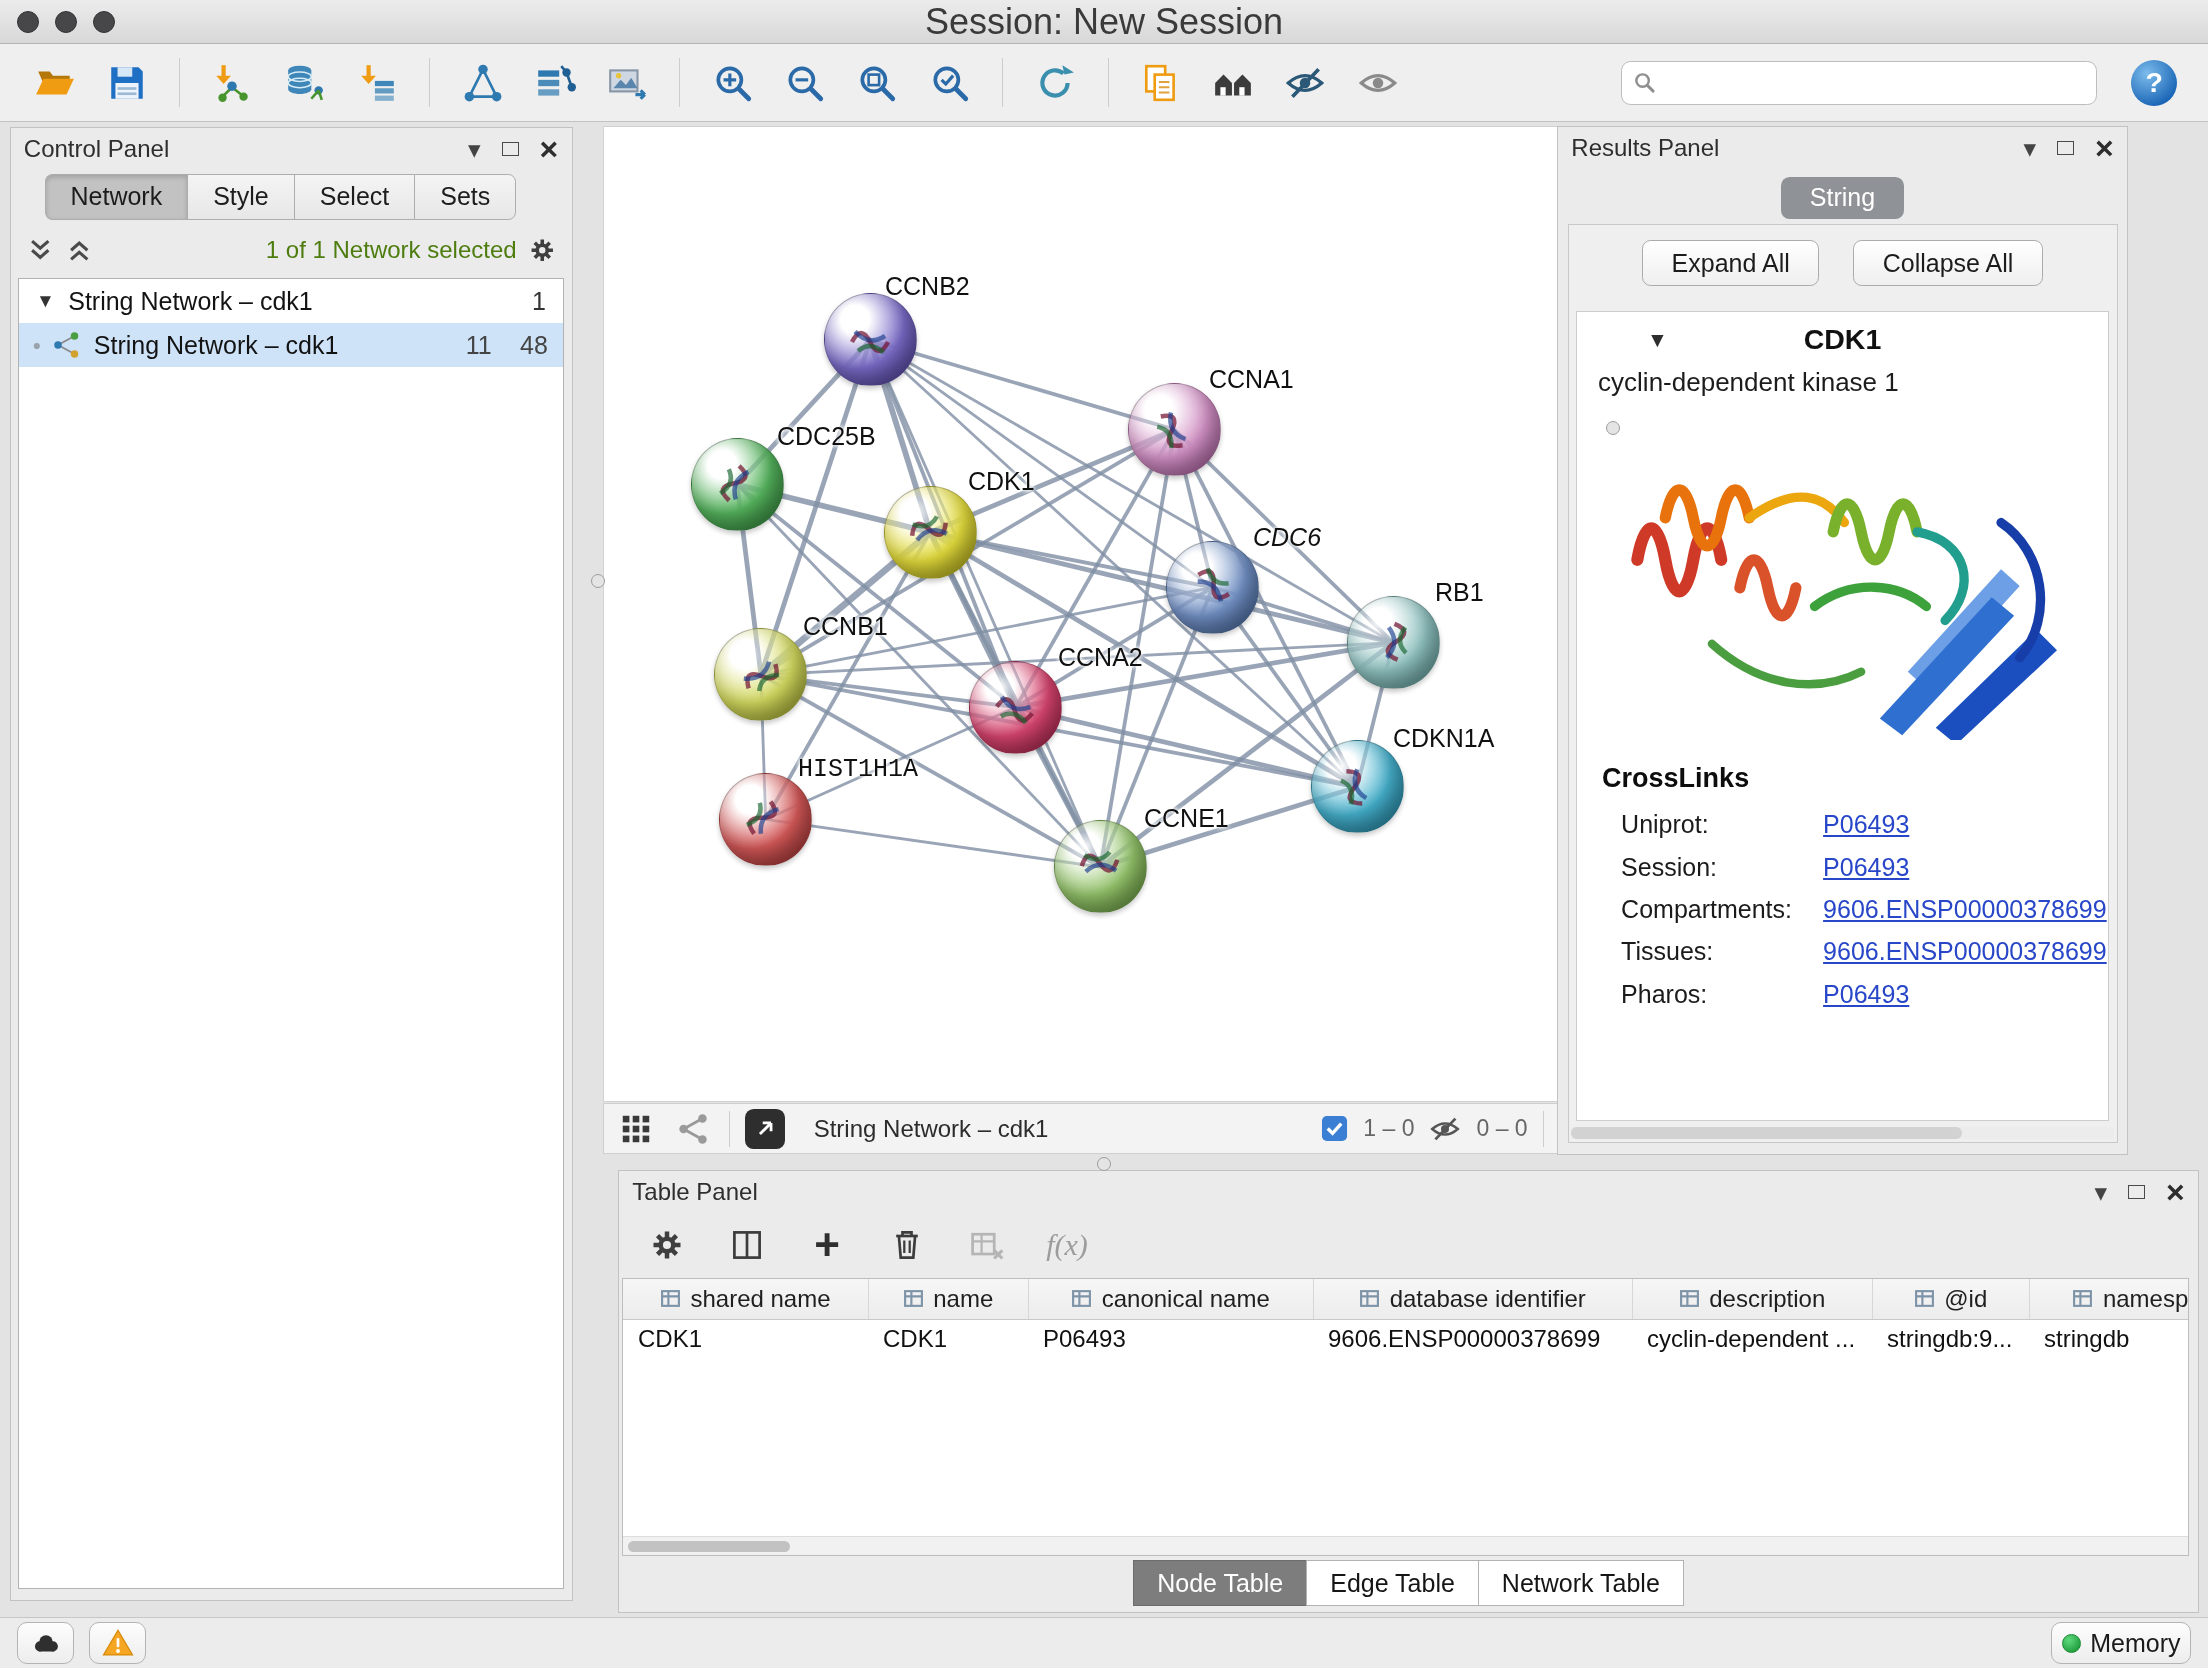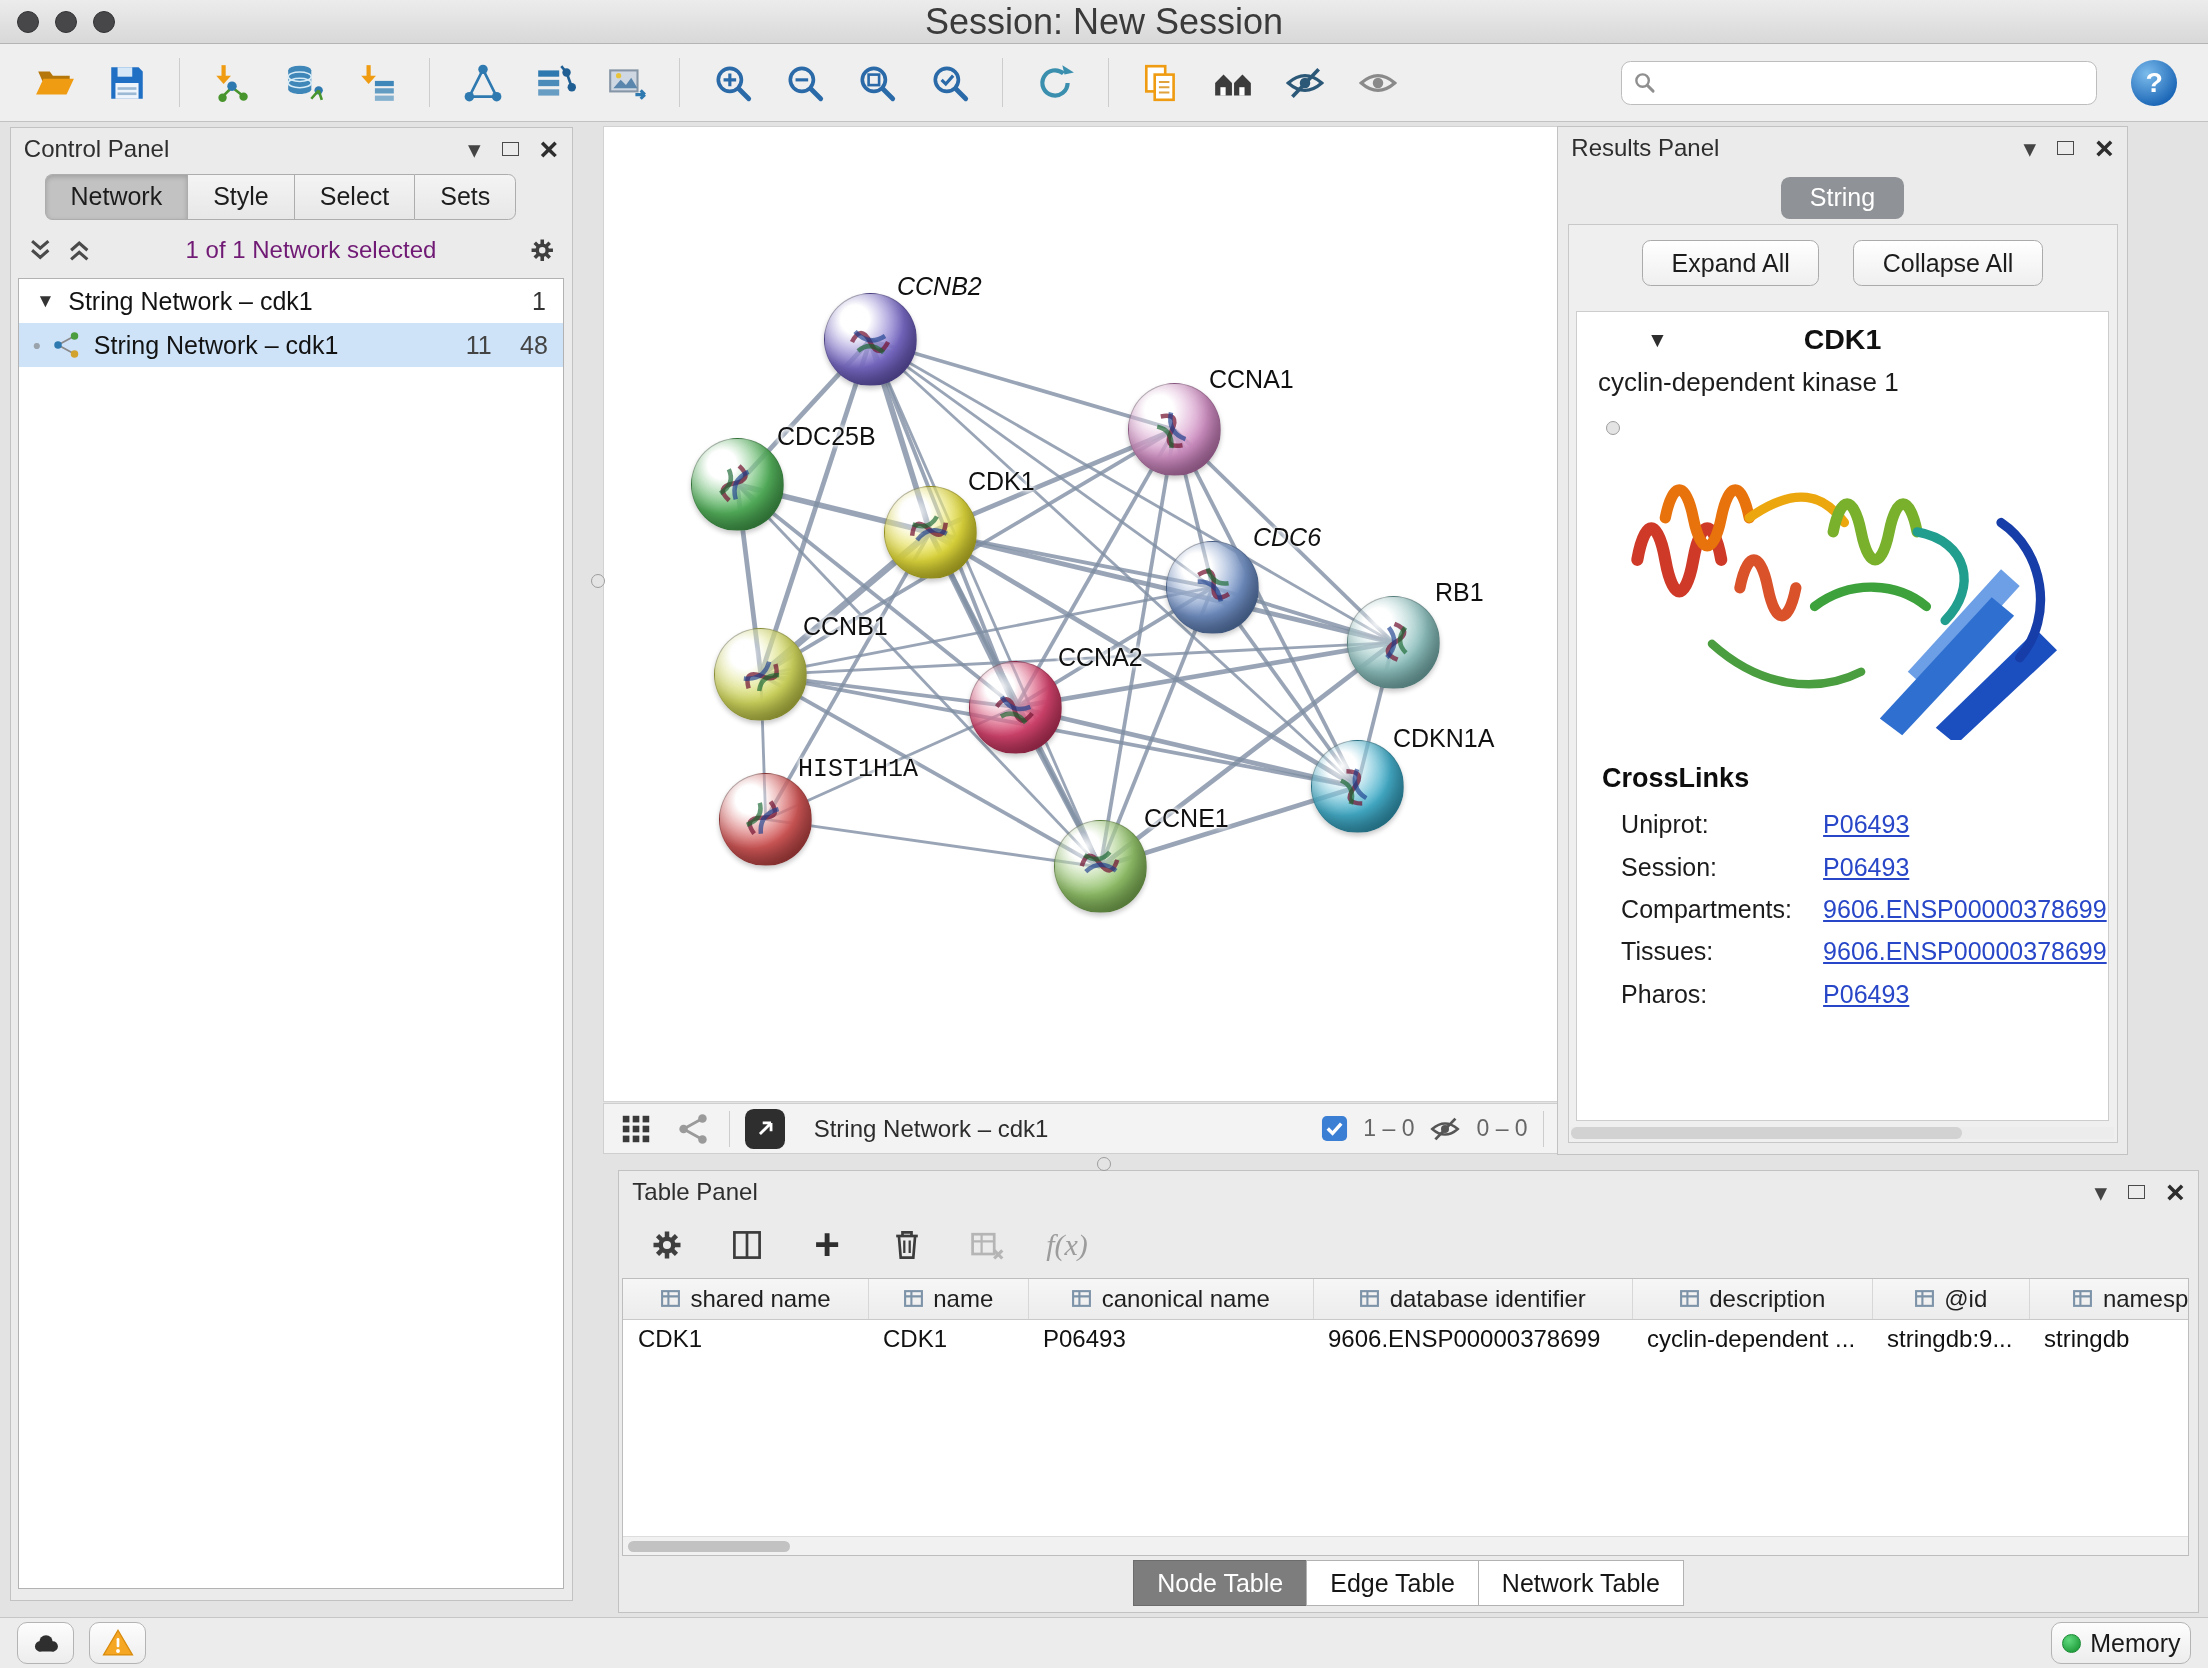--- a/index.html
+++ b/index.html
@@ -33,21 +33,21 @@
 
 
 .cp{left:9.5px;top:127px;width:563px;height:1474px}
 .cp-tabs{display:flex;margin:3.8px 0 0 34px}
 .cp-tab{padding:7.6px 25px;font-size:25px;color:#1c1c1c;background:linear-gradient(#f4f4f4,#e7e7e7);border:1px solid #adadad;border-right:none}
 .cp-tab:first-child{border-radius:7.6px 0 0 7.6px}
 .cp-tab:last-child{border-right:1px solid #adadad;border-radius:0 7.6px 7.6px 0}
 .cp-tab.sel{background:#c2c2c2;box-shadow:inset 0 1.9px 4.8px rgba(0,0,0,.18)}
 .cp-sub{height:49px;display:flex;align-items:center;padding:0 15px;gap:11.4px;margin-top:5.7px}
 .cp-sub svg{width:28.5px;height:28.5px}
-.cp-sub-text{flex:1;text-align:center;font-size:24px;color:#701a75}
+.cp-sub-text{flex:1;text-align:right;font-size:24px;color:#4d7c0f}
 .tree{position:absolute;left:7.6px;right:7.6px;top:150px;bottom:11.4px;background:#fff;border:1px solid #b2b2b2}
 .tree-row{height:44px;display:flex;align-items:center;font-size:25px;color:#131313}
 .tree-row .twisty{font-size:19px;color:#333;margin:0 13.3px 0 17px}
 .tree-row .rcount{margin-left:auto;margin-right:17px;color:#333}
 .tree-row.child{background:#cfe3f8}
 .tree-row.child .bullet{font-size:14.3px;color:#9aa2ab;margin:0 11.4px 0 13.3px}
 .tree-row.child svg{width:30px;height:30px;margin-right:11.4px}
 .tree-row.child .counts{margin-left:auto;margin-right:15px;color:#444;display:flex;gap:28.5px}
 
 
@@ -377,21 +377,21 @@
       <line x1="640" y1="484" x2="792" y2="694" stroke="#7f8fa4" stroke-opacity="0.8" stroke-width="4"></line>
       <line x1="140" y1="376" x2="433" y2="610" stroke="#7f8fa4" stroke-opacity="0.8" stroke-width="4"></line>
       <line x1="140" y1="376" x2="522" y2="778" stroke="#7f8fa4" stroke-opacity="0.8" stroke-width="3"></line>
     </svg>
   <div id="node-layer">
       <div class="net-node" style="left: 220px; top: 166px; background: radial-gradient(circle at 33% 28%, rgba(255, 255, 255, 0.95) 0%, rgba(255, 255, 255, 0.35) 16%, rgb(123, 108, 201) 55%, rgb(70, 57, 143) 100%);"><svg viewBox="0 0 40 40" style="width:66%;height:66%;margin:17%;transform:rotate(0deg)">
           <path d="M8 22q6-12 12 0q6 12 12 0" fill="none" stroke="rgba(115,20,50,.72)" stroke-width="3"></path>
           <path d="M10 15q9 10 20 3" fill="none" stroke="rgba(25,60,140,.65)" stroke-width="3"></path>
           <path d="M12 28q8-7 17 1" fill="none" stroke="rgba(20,100,45,.65)" stroke-width="3"></path>
         </svg></div>
-      <div class="net-label" style="left: 293px; top: 145px; font-style: italic;">CCNB2</div>
+      <div class="net-label" style="left: 281px; top: 145px;">CCNB2</div>
       <div class="net-node" style="left: 524px; top: 256px; background: radial-gradient(circle at 33% 28%, rgba(255, 255, 255, 0.95) 0%, rgba(255, 255, 255, 0.35) 16%, rgb(211, 146, 198) 55%, rgb(154, 82, 144) 100%);"><svg viewBox="0 0 40 40" style="width:66%;height:66%;margin:17%;transform:rotate(53deg)">
           <path d="M8 22q6-12 12 0q6 12 12 0" fill="none" stroke="rgba(115,20,50,.72)" stroke-width="3"></path>
           <path d="M10 15q9 10 20 3" fill="none" stroke="rgba(25,60,140,.65)" stroke-width="3"></path>
           <path d="M12 28q8-7 17 1" fill="none" stroke="rgba(20,100,45,.65)" stroke-width="3"></path>
         </svg></div>
       <div class="net-label" style="left: 605px; top: 238px;">CCNA1</div>
       <div class="net-node" style="left: 87px; top: 311px; background: radial-gradient(circle at 33% 28%, rgba(255, 255, 255, 0.95) 0%, rgba(255, 255, 255, 0.35) 16%, rgb(86, 181, 94) 55%, rgb(44, 125, 53) 100%);"><svg viewBox="0 0 40 40" style="width:66%;height:66%;margin:17%;transform:rotate(106deg)">
           <path d="M8 22q6-12 12 0q6 12 12 0" fill="none" stroke="rgba(115,20,50,.72)" stroke-width="3"></path>
           <path d="M10 15q9 10 20 3" fill="none" stroke="rgba(25,60,140,.65)" stroke-width="3"></path>
           <path d="M12 28q8-7 17 1" fill="none" stroke="rgba(20,100,45,.65)" stroke-width="3"></path>

